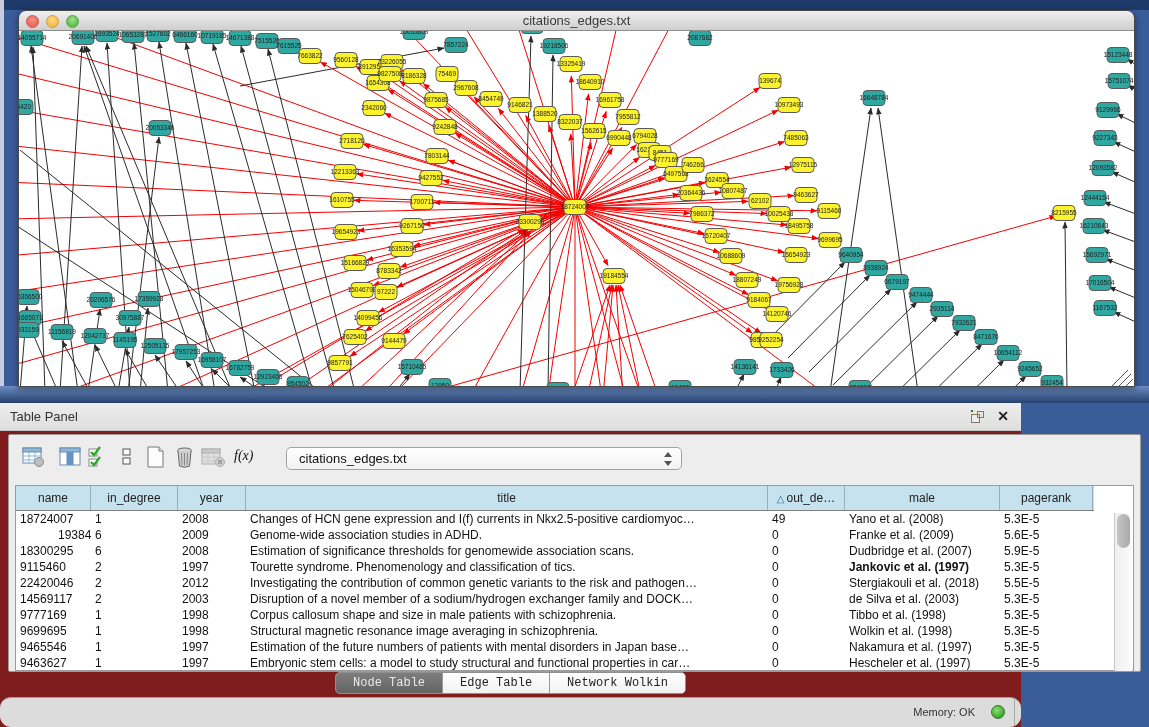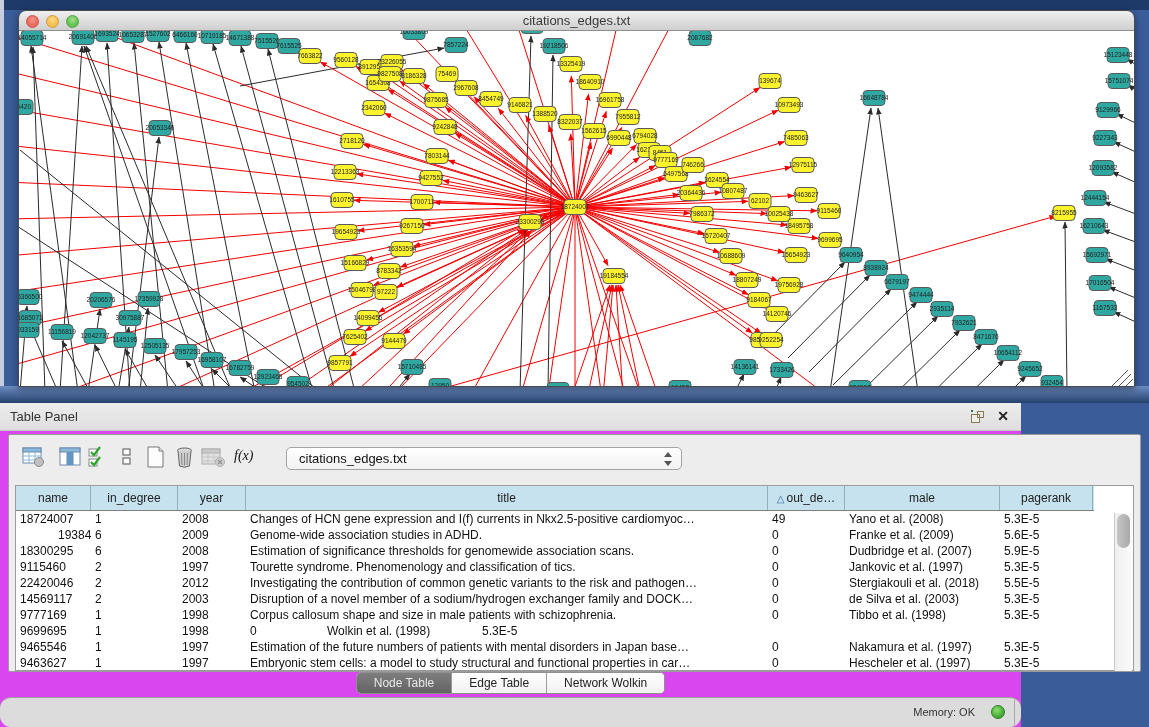--- a/index.html
+++ b/index.html
@@ -14,21 +14,21 @@
   .titlebar { position:relative; height:20px; background:linear-gradient(#EFEFEF,#CFCFCF); border-bottom:1px solid #8E8E8E; border-radius:7px 7px 0 0; }
   .title { text-align:center; font-size:13px; color:#3A3A3A; line-height:20px; }
   .tl { position:absolute; top:4px; width:13px; height:13px; border-radius:50%; }
   .tl.r { left:7px;  background:radial-gradient(circle at 50% 35%, #F2938A, #EC6A5E 60%); border:1px solid #CE5248; }
   .tl.y { left:27px; background:radial-gradient(circle at 50% 35%, #FAD989, #F5BF4F 60%); border:1px solid #D29A3A; }
   .tl.g { left:47px; background:radial-gradient(circle at 50% 35%, #A5DF8F, #61C454 60%); border:1px solid #58A23F; }
   .canvas { position:relative; width:100%; height:355px; background:#fff; overflow:hidden; }
   .canvas svg { position:absolute; left:0; top:0; }
 
   
-  .table-panel { position:absolute; left:0; top:403px; width:1021px; height:324px; background:#d946ef; }
+  .table-panel { position:absolute; left:0; top:403px; width:1021px; height:324px; background:#7f1d1d; }
   .panel-header { position:absolute; left:0; top:0; width:100%; height:28px; background:linear-gradient(#EDEDED,#DEDEDE); border-bottom:1px solid #C6C6C6; }
   .panel-title { position:absolute; left:10px; top:6px; font-size:13px; color:#333; }
   .float-icon { position:absolute; right:36px; top:7px; width:14px; height:13px; }
   .float-icon .sq1 { position:absolute; left:0; bottom:0; width:9px; height:9px; border:1px solid #8a7a50; background:#EDEDED; }
   .float-icon .sq2 { position:absolute; right:1px; top:1px; width:7px; height:7px; border:1px solid #8a7a50; }
   .float-icon .d1,.float-icon .d2 { position:absolute; width:2px; height:2px; background:#274; }
   .float-icon .d1 { left:0; top:0; } .float-icon .d2 { right:12px; bottom:11px; }
   .close-icon { position:absolute; right:12px; top:5px; font-size:14px; font-weight:bold; color:#222; line-height:16px; }
 
   .panel-box { position:absolute; left:8px; top:31px; width:1133px; height:238px; border:1px solid #9B9B9B; border-radius:2px; background:#EDEDED; }
@@ -46,21 +46,21 @@
   .th { font-size:12px; color:#222; text-align:center; line-height:24px; border-right:1px solid #93AFBE; overflow:hidden; white-space:nowrap; flex-shrink:0; }
   .sort-tri { display:inline-block; color:#2a6d9e; font-size:10px; margin-right:2px; }
   .tbody { width:1078px; }
   .trow { display:flex; height:16px; }
   .td { font-size:12px; color:#111; line-height:16px; padding:0 4px; overflow:hidden; white-space:nowrap; flex-shrink:0; }
   .vscroll { position:absolute; right:1px; top:27px; width:18px; height:158px; background:linear-gradient(90deg,#EFEFEF,#FBFBFB); border-left:1px solid #C9C9C9; }
   .vthumb { position:absolute; left:2px; top:1px; width:13px; height:34px; background:linear-gradient(90deg,#C6C6C6,#A9A9A9); border-radius:7px; }
 
   .tabsrow { position:absolute; left:0; top:269px; width:100%; height:24px; text-align:center; }
   .segmented { display:inline-flex; border:1px solid #8F8F8F; border-radius:5px; overflow:hidden; background:#FDFDFD; }
-  .seg { font-size:12px; color:#222; padding:3px 17px; border-right:1px solid #9A9A9A; background:linear-gradient(#FFF,#F1F1F1); }
+  .seg { font-size:12px; color:#222; padding:3px 17px; border-right:1px solid #9A9A9A; background:linear-gradient(#FFF,#F1F1F1);font-family:Liberation Mono, monospace; }
   .seg:last-child { border-right:none; }
   .seg.active { background:linear-gradient(#7E7E7E,#636363); color:#E8E8E8; }
 
   .statusbar { position:absolute; left:0; bottom:0; width:100%; height:30px; background:#DCDCDC; border-top:1px solid #9F9F9F;border-radius:11px; }
   .statusbar .mem { position:absolute; right:46px; top:8px; font-size:11px; color:#333; }
   .statusbar .dot { position:absolute; right:16px; top:7px; width:14px; height:14px; border-radius:50%; background:radial-gradient(circle at 40% 35%, #8BE06B, #3FA532 70%); border:1px solid #2E7D25; }
   .statusbar .vsep { position:absolute; right:6px; top:2px; width:1px; height:26px; background:#A8A8A8; }
 </style>
 </head>
 <body>
@@ -898,21 +898,21 @@
                 <div class="td" style="width: 77px;">0</div>
                 <div class="td" style="width: 155px;">Dudbridge et al. (2007)</div>
                 <div class="td" style="width: 93px;">5.9E-5</div>
               </div>
               <div class="trow">
                 <div class="td" style="width: 75px;">9115460</div>
                 <div class="td" style="width: 87px;">2</div>
                 <div class="td" style="width: 68px;">1997</div>
                 <div class="td" style="width: 522px;">Tourette syndrome. Phenomenology and classification of tics.</div>
                 <div class="td" style="width: 77px;">0</div>
-                <div class="td" style="width: 155px;">Jankovic et al. (1997)</div>
+                <div class="td" style="width: 155px; font-weight: bold;">Jankovic et al. (1997)</div>
                 <div class="td" style="width: 93px;">5.3E-5</div>
               </div>
               <div class="trow">
                 <div class="td" style="width: 75px;">22420046</div>
                 <div class="td" style="width: 87px;">2</div>
                 <div class="td" style="width: 68px;">2012</div>
                 <div class="td" style="width: 522px;">Investigating the contribution of common genetic variants to the risk and pathogen…</div>
                 <div class="td" style="width: 77px;">0</div>
                 <div class="td" style="width: 155px;">Stergiakouli et al. (2018)</div>
                 <div class="td" style="width: 93px;">5.5E-5</div>
@@ -932,20 +932,21 @@
                 <div class="td" style="width: 68px;">1998</div>
                 <div class="td" style="width: 522px;">Corpus callosum shape and size in male patients with schizophrenia.</div>
                 <div class="td" style="width: 77px;">0</div>
                 <div class="td" style="width: 155px;">Tibbo et al. (1998)</div>
                 <div class="td" style="width: 93px;">5.3E-5</div>
               </div>
               <div class="trow">
                 <div class="td" style="width: 75px;">9699695</div>
                 <div class="td" style="width: 87px;">1</div>
                 <div class="td" style="width: 68px;">1998</div>
+                <div class="td" style="width: 522px;">Structural magnetic resonance image averaging in schizophrenia.</div>
                 <div class="td" style="width: 77px;">0</div>
                 <div class="td" style="width: 155px;">Wolkin et al. (1998)</div>
                 <div class="td" style="width: 93px;">5.3E-5</div>
               </div>
               <div class="trow">
                 <div class="td" style="width: 75px;">9465546</div>
                 <div class="td" style="width: 87px;">1</div>
                 <div class="td" style="width: 68px;">1997</div>
                 <div class="td" style="width: 522px;">Estimation of the future numbers of patients with mental disorders in Japan base…</div>
                 <div class="td" style="width: 77px;">0</div>

